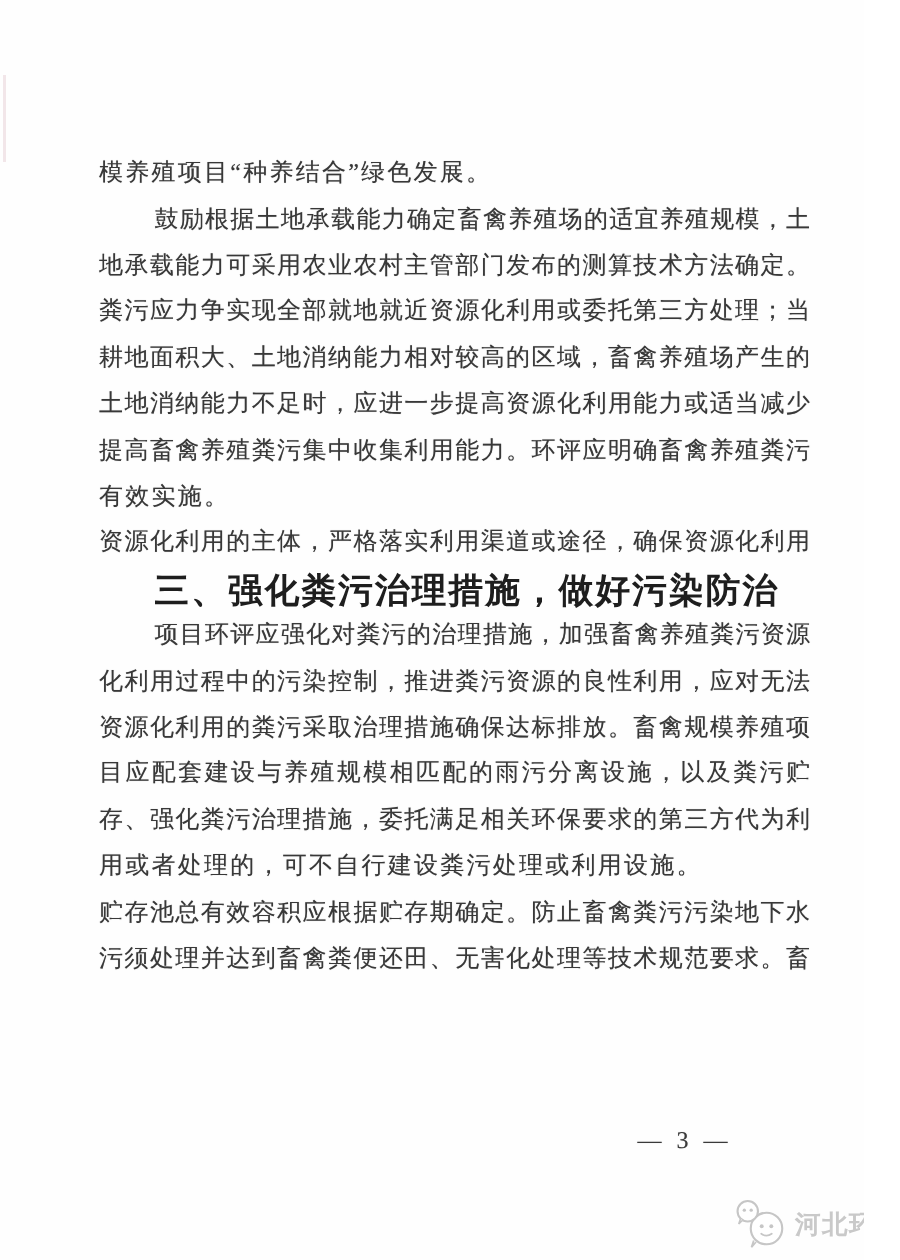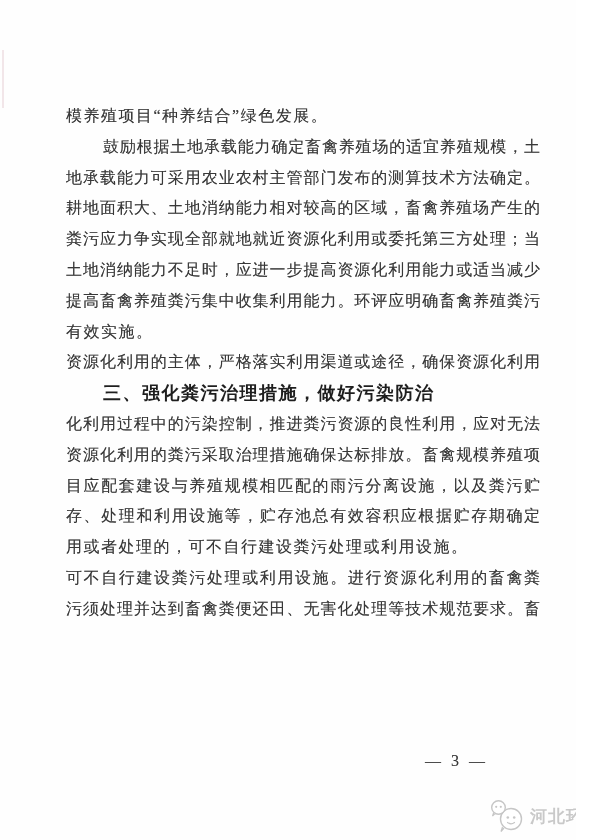--- a/index.html
+++ b/index.html
@@ -30,21 +30,21 @@
     letter-spacing: 0;
     white-space: normal;
     text-align: justify;
     text-align-last: justify;
     text-justify: inter-character;
   }
   .doc-line.indent { text-indent: 37px; }
   .doc-line.heading {
     font-family: "Liberation Sans", "DejaVu Sans", sans-serif;
     font-weight: bold;
-    font-size: 18px;
+    font-size: 23px;
     color: #1e1e1e;
     letter-spacing: 1.5px;
     text-shadow: none;
   }
   .page-number {
     position: absolute;
     top: 752px;
     right: 88px;
     font-size: 16px;
     color: #3a3a3a;
@@ -82,33 +82,34 @@
 <body>
 
 <div class="page">
 
   <div class="scan-artifact"></div>
 
   <div class="doc-body" id="doc-body">
       <div class="doc-line">模养殖项目“种养结合”绿色发展。</div>
       <div class="doc-line indent justify">鼓励根据土地承载能力确定畜禽养殖场的适宜养殖规模，土</div>
       <div class="doc-line justify">地承载能力可采用农业农村主管部门发布的测算技术方法确定。</div>
+      <div class="doc-line justify">粪污应力争实现全部就地就近资源化利用或委托第三方处理；当</div>
       <div class="doc-line justify">耕地面积大、土地消纳能力相对较高的区域，畜禽养殖场产生的</div>
-      <div class="doc-line justify">粪污应力争实现全部就地就近资源化利用或委托第三方处理；当</div>
       <div class="doc-line justify">土地消纳能力不足时，应进一步提高资源化利用能力或适当减少</div>
       <div class="doc-line justify">提高畜禽养殖粪污集中收集利用能力。环评应明确畜禽养殖粪污</div>
       <div class="doc-line">有效实施。</div>
       <div class="doc-line justify">资源化利用的主体，严格落实利用渠道或途径，确保资源化利用</div>
       <div class="doc-line indent heading">三、强化粪污治理措施，做好污染防治</div>
+      <div class="doc-line indent justify">项目环评应强化对粪污的治理措施，加强畜禽养殖粪污资源</div>
       <div class="doc-line justify">化利用过程中的污染控制，推进粪污资源的良性利用，应对无法</div>
       <div class="doc-line justify">资源化利用的粪污采取治理措施确保达标排放。畜禽规模养殖项</div>
       <div class="doc-line justify">目应配套建设与养殖规模相匹配的雨污分离设施，以及粪污贮</div>
-      <div class="doc-line justify">存、处理和利用设施等，贮存池总有效容积应根据贮存期确定</div>
+      <div class="doc-line justify">存、强化粪污治理措施，委托满足相关环保要求的第三方代为利</div>
       <div class="doc-line">用或者处理的，可不自行建设粪污处理或利用设施。</div>
-      <div class="doc-line justify">可不自行建设粪污处理或利用设施。进行资源化利用的畜禽粪</div>
+      <div class="doc-line justify">贮存池总有效容积应根据贮存期确定。防止畜禽粪污污染地下水</div>
       <div class="doc-line justify">污须处理并达到畜禽粪便还田、无害化处理等技术规范要求。畜</div>
     </div>
 
   <div class="page-number">— 3 —</div>
 
   <div class="watermark">
     <span style="display:inline-block; line-height:0;">
       <svg width="36" height="34" viewBox="0 0 36 34" xmlns="http://www.w3.org/2000/svg">
         <g fill="#ffffff" stroke="#c6c6c6" stroke-width="1.4">
           <circle cx="22" cy="20" r="10.5"></circle>

